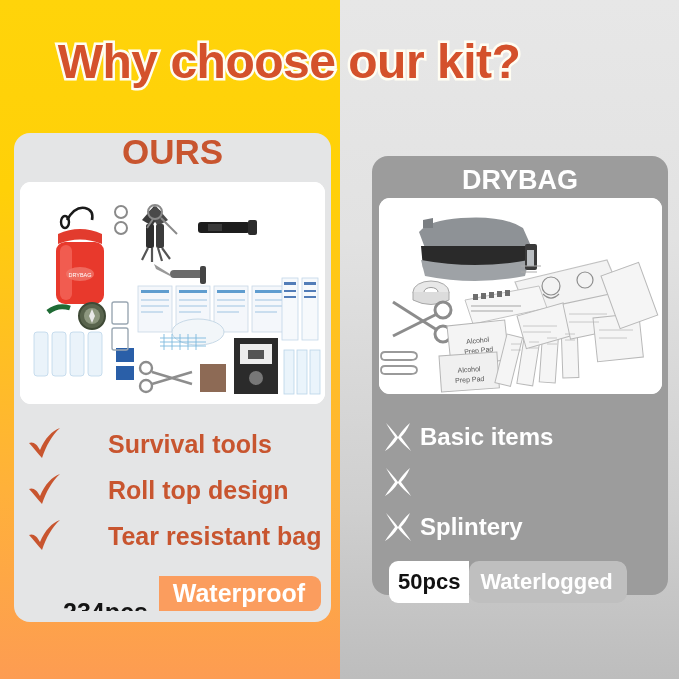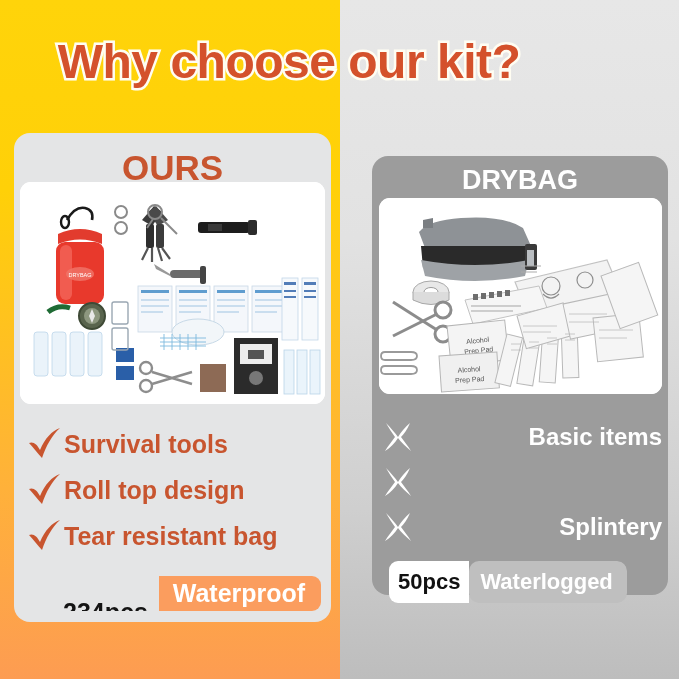--- a/index.html
+++ b/index.html
@@ -34,40 +34,40 @@
     background:#E4E5E6;
   }
   .panel-others {
     left:372px; top:156px; width:296px; height:439px;
     background:#9C9C9C;
   }
 
   .panel-head {
     text-align:center; font-weight:bold; line-height:1;
   }
-  .head-ours   { font-size:35px; color:#C8552F; padding-top:17px; }
+  .head-ours   { font-size:35px; color:#C8552F; padding-top:1px; }
   .head-others { font-size:27px; color:#FFFFFF; padding-top:11px; }
 
   
   .photo-card {
     position:absolute; background:#FFFFFF; border-radius:11px; overflow:hidden;
   }
   .card-ours   { left:20px;  top:182px; width:305px; height:222px; }
   .card-others { left:379px; top:198px; width:283px; height:196px; }
 
   .photo { position:absolute; inset:0; }
 
   
   .feature-list { position:absolute; }
   .list-ours   { left:26px;  top:421px; width:300px; }
   .list-others { left:382px; top:414px; width:280px; }
 
   .frow { display:flex; align-items:center; }
-  .list-ours   .frow { height:46px; }
-  .list-others .frow { height:45px;justify-content:space-between; }
+  .list-ours   .frow { height:46px;gap:44px; }
+  .list-others .frow { height:45px; }
 
   .mark { flex:0 0 auto; display:flex; align-items:center; justify-content:center; }
   .mark-check { width:38px; height:34px; }
   .mark-x     { width:32px; height:30px; margin-right:6px; }
 
   .flabel { font-weight:bold; line-height:1; }
   .label-ours   { font-size:25px; color:#C8552F; }
   .label-others { font-size:24px; color:#FFFFFF; }
 
   

